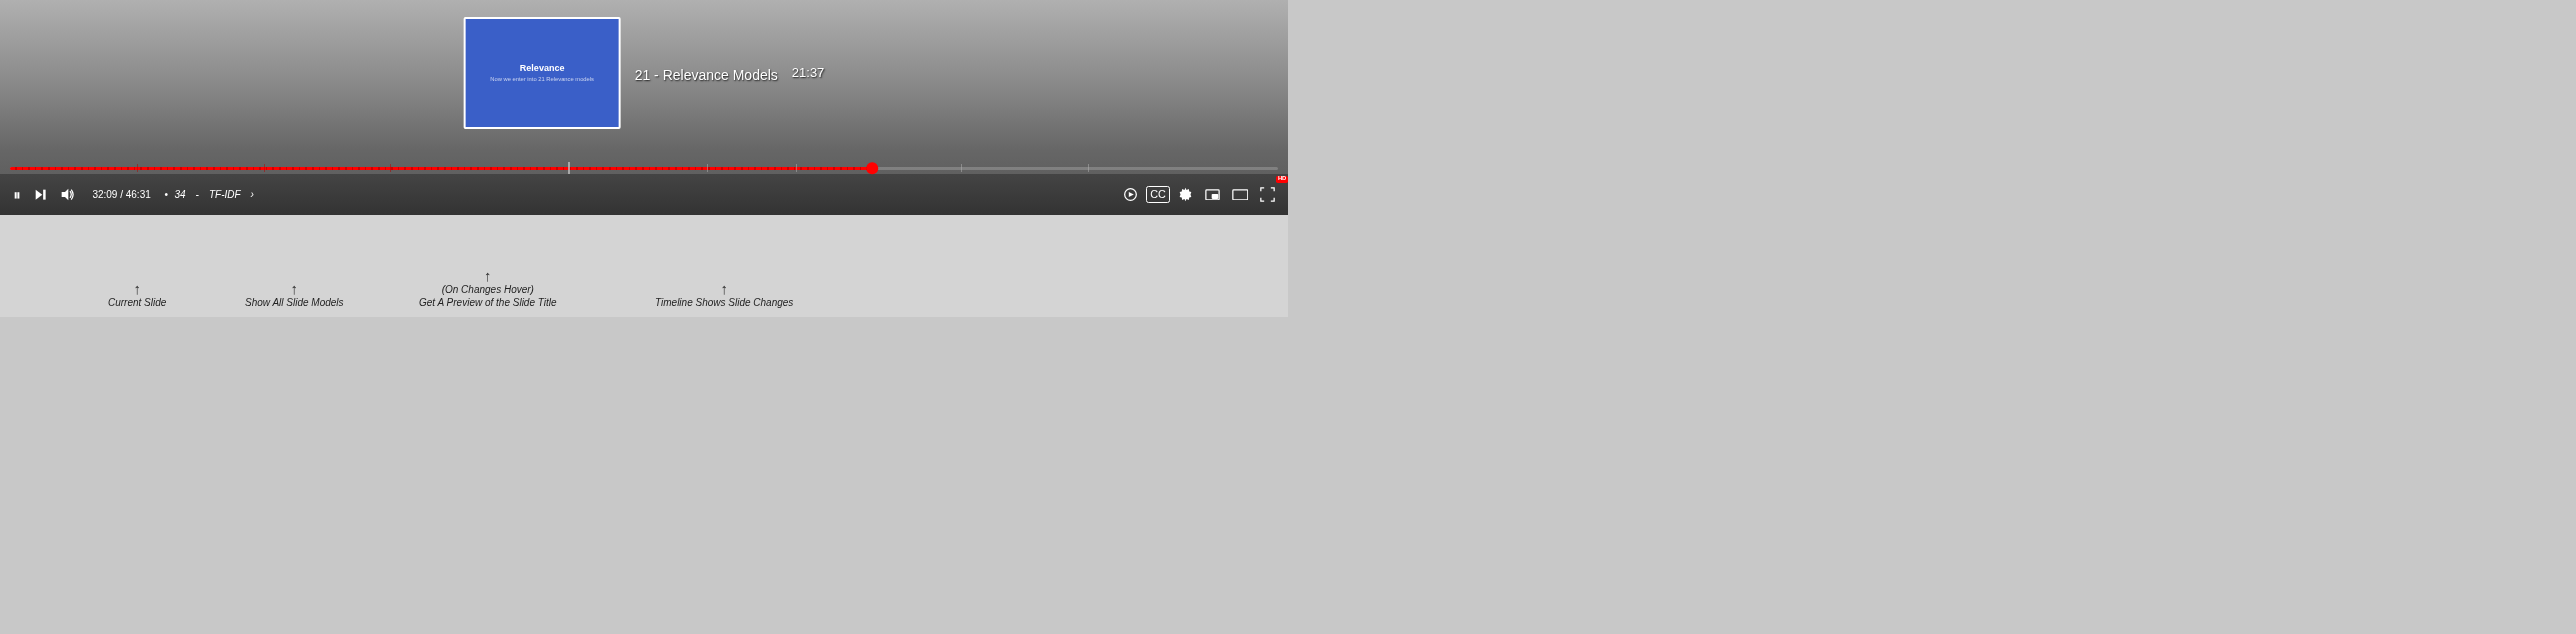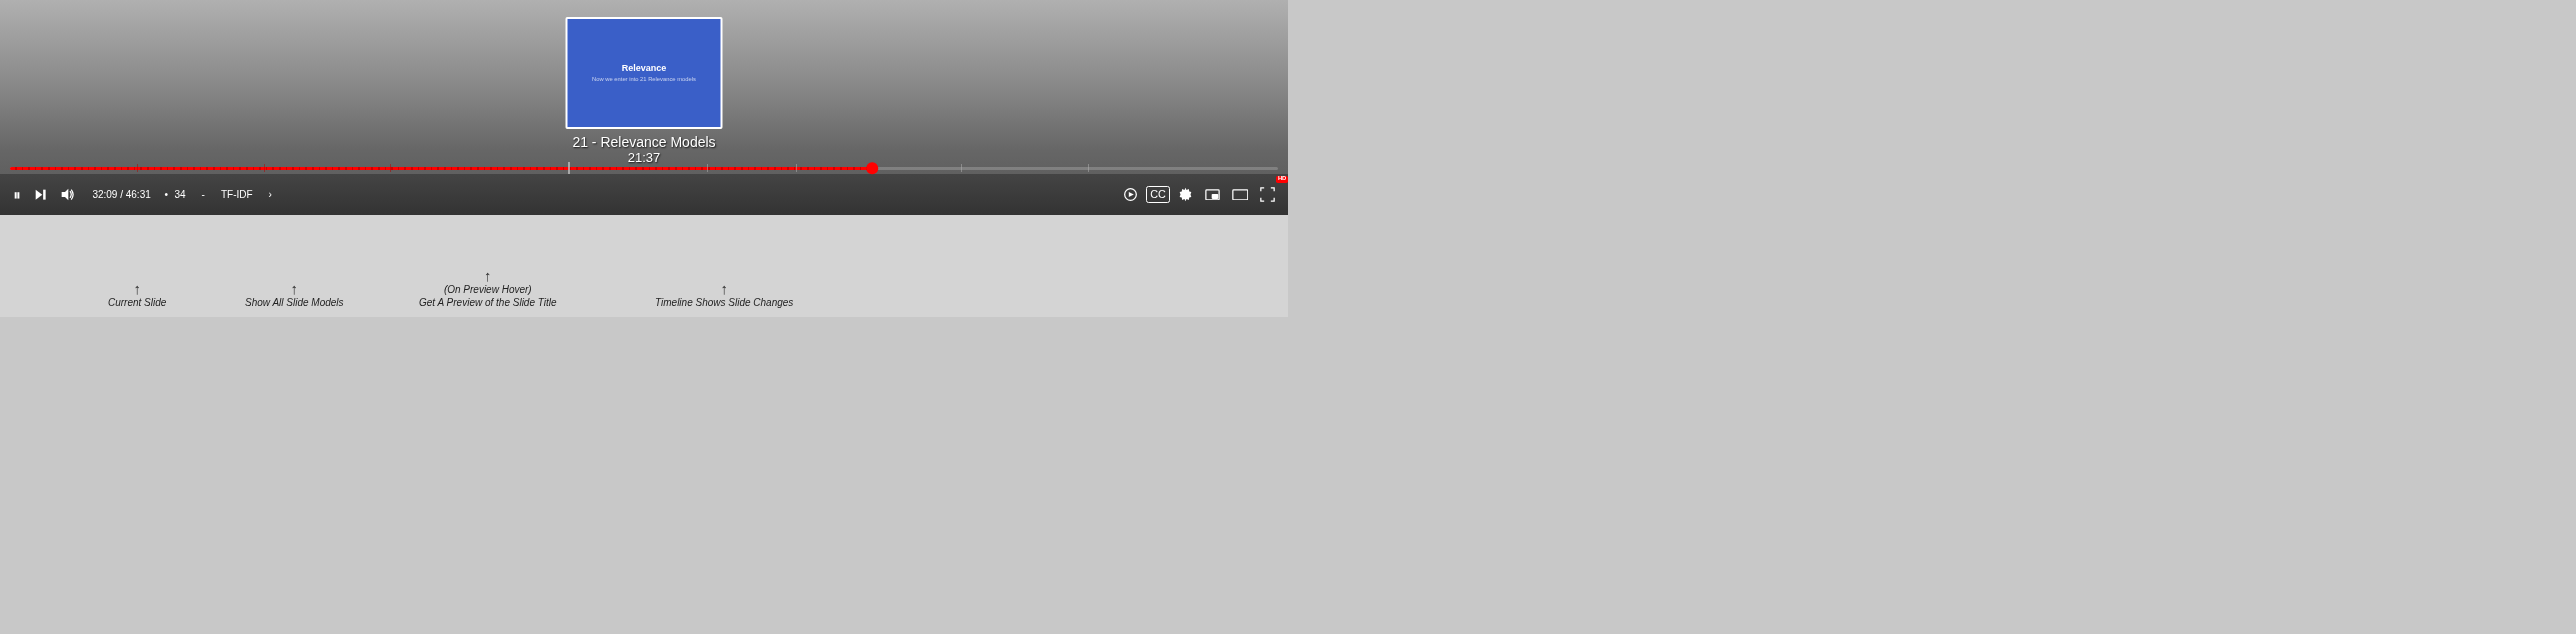--- a/index.html
+++ b/index.html
@@ -19,22 +19,23 @@
       position: relative;
     }
 
     
     .slide-preview-tooltip {
       position: absolute;
       top: 16.6px;
       left: 50%;
       transform: translateX(-50%);
       display: flex;
-      flex-direction: column;
-      align-items: center;
+      flex-direction: row;
+      align-items: center;
+      gap: 14px;
     }
 
     .slide-preview-image {
       width: 157px;
       height: 112px;
       background: #3a5fc8;
       border: 2.5px solid white;
       border-radius: 1.7px;
       display: flex;
       align-items: center;
@@ -155,21 +156,22 @@
       white-space: nowrap;
       margin: 0 7px;
     }
 
     .slide-info {
       color: white;
       font-size: 10px;
       white-space: nowrap;
       display: flex;
       align-items: flex-start;
-      gap: 16px;
+      gap: 10px;
+      font-style: italic;
     }
 
     .slide-chevron {
       color: white;
       font-size: 10px;
     }
 
     .spacer { flex: 1; }
 
     .right-controls {
@@ -345,21 +347,21 @@
     <span>Current Slide</span>
   </div>
 
   <div class="annotation" style="left: 245px; bottom: 8.3px;">
     <span class="arrow-up">↑</span>
     <span>Show All Slide Models</span>
   </div>
 
   <div class="annotation" style="left: 419px; bottom: 8.3px;">
     <span class="arrow-up">↑</span>
-    <span>(On Preview Hover)</span>
+    <span>(On Changes Hover)</span>
     <span>Get A Preview of the Slide Title</span>
   </div>
 
   <div class="annotation" style="left: 655px; bottom: 8.3px;">
     <span class="arrow-up">↑</span>
     <span>Timeline Shows Slide Changes</span>
   </div>
 
 </div>
 

